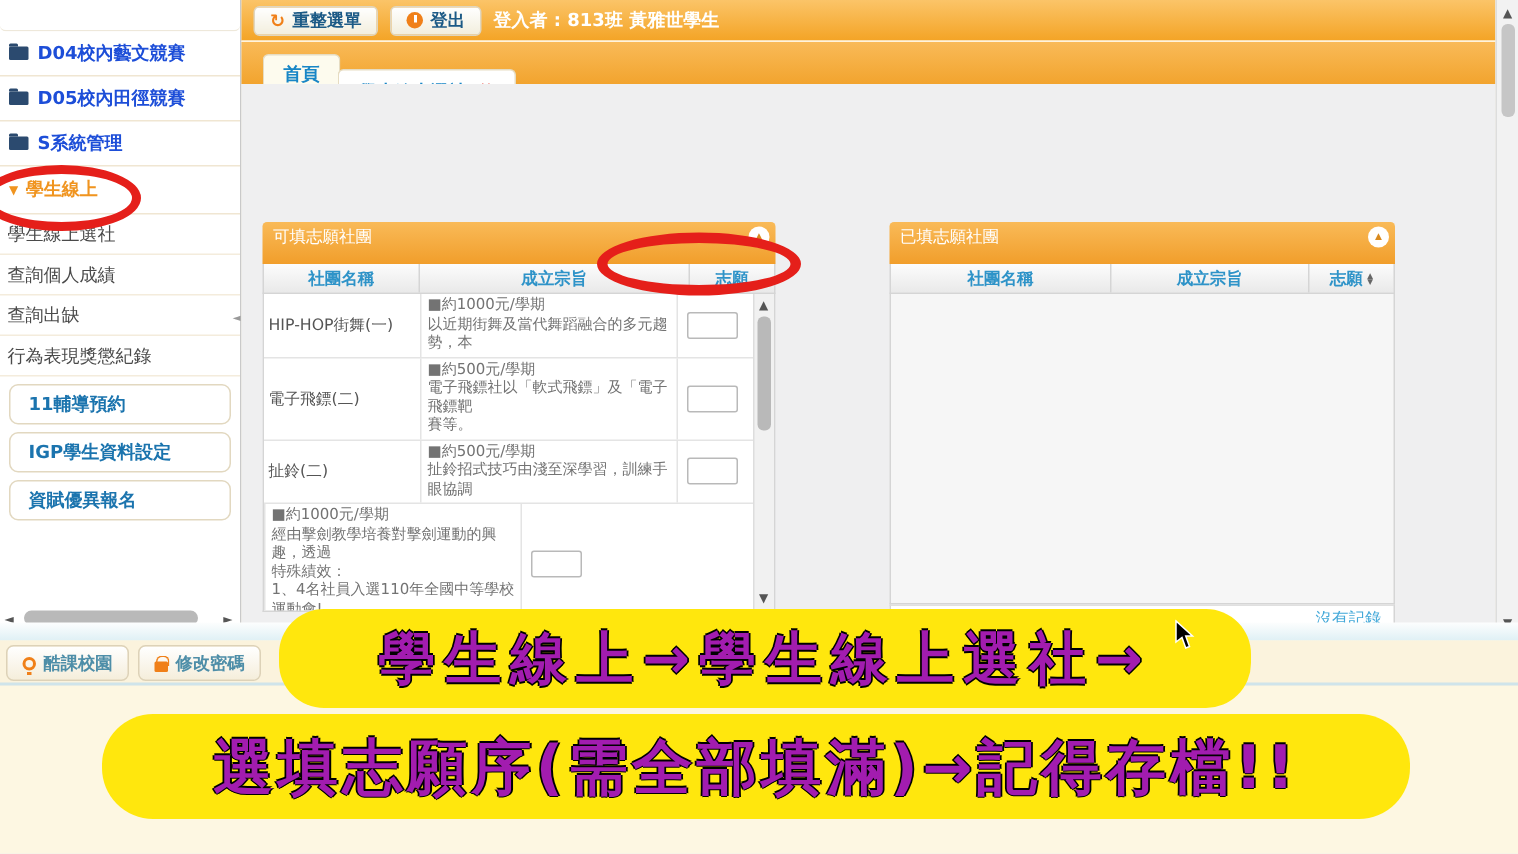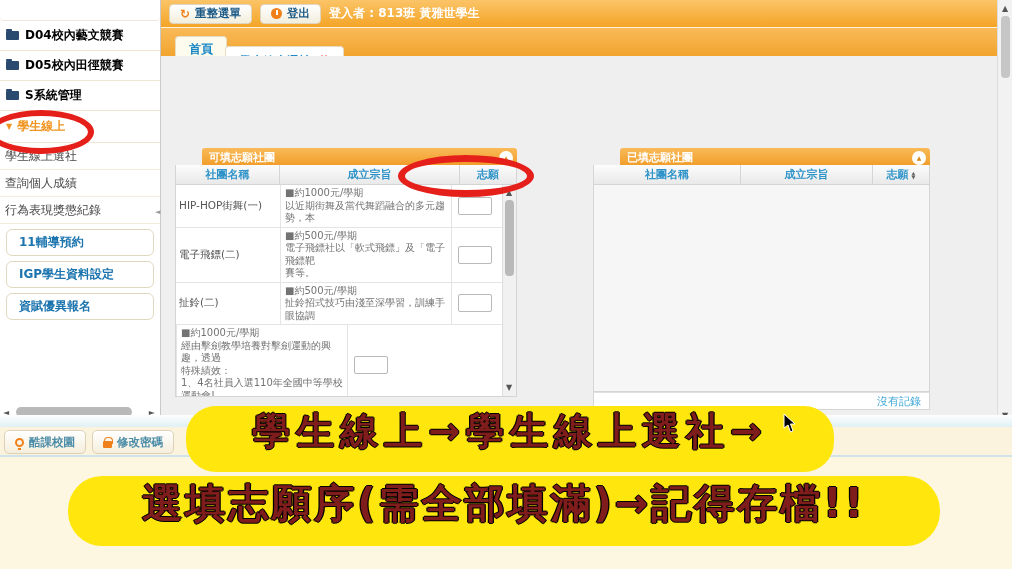--- a/index.html
+++ b/index.html
@@ -2,21 +2,21 @@
 <html><head>
 <meta charset="utf-8">
 <style>
   * { margin:0; padding:0; box-sizing:border-box; }
   body { font-family:"DejaVu Sans","Liberation Sans",sans-serif; background:#fdf7e2; }
   #screen { position:relative; width:1012px; height:569px; overflow:hidden; background:#fdf7e2; }
 
   
   .sidebar { position:absolute; left:0; top:0; width:161px; height:423px; background:#fff; border-right:1px solid #c9c9c9; z-index:1; }
   .sb-stub { height:21px; border-bottom:1px solid #eee8da; border-radius:0 0 4px 4px; }
-  .sb-folder { display:flex; align-items:center; gap:6px; padding:6px 6px; border-bottom:1px solid #f0e6d2; color:#000000; font-weight:bold; font-size:12px; cursor:pointer; }
+  .sb-folder { display:flex; align-items:center; gap:6px; padding:6px 6px; border-bottom:1px solid #f0e6d2; color:#1d4ed8; font-weight:bold; font-size:12px; cursor:pointer; }
   .folder-icon { width:13px; height:9px; background:#2b4a6f; border-radius:1px; position:relative; flex:none; }
   .folder-icon::before { content:""; position:absolute; left:0; top:-2px; width:6px; height:2px; background:#2b4a6f; border-radius:1px 1px 0 0; }
   .sb-section { display:flex; align-items:center; gap:5px; padding:7px 6px; border-bottom:1px solid #f0e6d2; color:#f0941f; font-weight:bold; font-size:12px; }
   .sb-caret { font-size:8px; color:#f0941f; }
   .sb-sub { padding:5px 6px 4px 5px; border-bottom:1px solid #f4ecdc; color:#4a4a4a; font-size:12px; cursor:pointer; }
   .sb-plus { margin:5px 6px 0 6px; border:1px solid #e2d8c0; border-radius:6px; padding:4px 7px; background:#fff; color:#1b74ae; font-weight:bold; font-size:12px; display:flex; gap:5px; align-items:center; cursor:pointer; }
   .sb-plus-glyph { color:#333; font-weight:bold; }
   .sb-hscroll { position:absolute; left:0; bottom:4px; width:158px; height:13px; }
   .sb-hthumb { position:absolute; left:16px; top:1px; width:116px; height:10px; background:#b9b9b9; border-radius:5px; }
   .scroll-arrow { position:absolute; font-size:8px; color:#555; line-height:12px; }
@@ -39,21 +39,21 @@
 
   
   .content { position:absolute; left:161px; top:56px; width:836px; height:369px; background:#efeff0; z-index:1; }
   .flabel { position:absolute; color:#666; font-size:11.5px; text-align:right; }
   .finput { position:absolute; border:2px solid #82dd86; background:#fff; font-size:10.5px; color:#333; height:18px; padding:0 3px; font-family:inherit; }
   .fnotes { position:absolute; border:2px solid #82dd86; background:#fff; resize:none; height:28px; font-family:inherit; }
   .grip { position:absolute; width:9px; height:9px; background:repeating-linear-gradient(-45deg,#9ec79e 0 1px,transparent 1px 3px); }
 
   
   .panel { position:absolute; top:148px; z-index:1; }
-  .p-head { height:17px; background:linear-gradient(#f9ba58,#f19e2b); border-radius:3px 3px 0 0; color:#fff; font-weight:bold; font-size:11px; line-height:20px; padding-left:7px; position:relative;margin-left:27px; }
+  .p-head { height:28px; background:linear-gradient(#f9ba58,#f19e2b); border-radius:3px 3px 0 0; color:#fff; font-weight:normal; font-size:11px; line-height:20px; padding-left:7px; position:relative; }
   .p-collapse { position:absolute; right:4px; top:3px; width:14px; height:14px; border-radius:50%; background:#fff; display:flex; align-items:center; justify-content:center; cursor:pointer; }
   .p-collapse span { font-size:6px; color:#d98a1e; line-height:6px; }
   .hrow { display:flex; background:linear-gradient(#fcfcfc,#e9e9e9); border:1px solid #d5d5d5; border-top:none; height:20px; }
   .hcell { display:flex; align-items:center; justify-content:center; color:#2e93c8; font-weight:bold; font-size:11px; border-right:1px solid #d5d5d5; }
   .hcell:last-child { border-right:none; }
   .sort-stack { display:flex; flex-direction:column; margin-left:3px; }
   .sort-stack span { font-size:5px; line-height:4px; color:#666; }
   .t-body { position:relative; background:#fff; border:1px solid #d5d5d5; border-top:none; overflow:hidden; }
   .t-row { display:flex; border-bottom:1px solid #e4e4e4; }
   .cell-name { width:104px; padding:2px 3px; font-size:10.5px; color:#555; display:flex; align-items:center; }
@@ -73,21 +73,21 @@
   .teal-strip { position:absolute; left:0; top:415px; width:1012px; height:12px; background:linear-gradient(#fdfefe,#dff0f5); z-index:2; }
   .bottombar { position:absolute; left:0; top:427px; width:1012px; height:30px; background:#fbf3dd; border-bottom:2px solid #cfe4ea; z-index:3; }
   .bb-btn { position:absolute; top:3px; height:24px; background:linear-gradient(#ffffff,#f5eedb); border:1px solid #ddd2b8; border-radius:5px; display:flex; align-items:center; gap:5px; padding:0 10px; color:#4e8ea8; font-size:11.5px; font-weight:bold; cursor:pointer; }
   .bulb-icon { width:9px; height:9px; border:2px solid #f08019; border-radius:50%; position:relative; flex:none; }
   .bulb-icon::after { content:""; position:absolute; left:1px; top:8px; width:3px; height:2px; background:#f08019; }
   .lock-icon { width:9px; height:7px; background:#f08019; border-radius:1px; position:relative; margin-top:4px; flex:none; }
   .lock-icon::before { content:""; position:absolute; left:1px; top:-4px; width:7px; height:6px; border:1.5px solid #f08019; border-bottom:none; border-radius:4px 4px 0 0; }
   .pencil-glyph { color:#f08019; font-size:12px; }
 
   
-  .banner { position:absolute; background:#ffe70d; border-radius:30px; display:flex; align-items:flex-start; justify-content:center; color:#7f1d1d; font-weight:900; z-index:7; }
+  .banner { position:absolute; background:#ffe70d; border-radius:30px; display:flex; align-items:center; justify-content:center; color:#a21caf; font-weight:900; z-index:7; }
   .banner1 { left:186px; top:406px; width:648px; height:66px; font-size:38px; letter-spacing:6px; }
   .banner2 { left:68px; top:476px; width:872px; height:70px; font-size:40px; letter-spacing:3px; border-radius:34px; }
   .banner span { text-shadow:1.2px 0 #000, -1.2px 0 #000, 0 1.2px #000, 0 -1.2px #000; }
 
   
   .red-ellipse { position:absolute; border:6px solid #e51f1a; border-radius:50%; z-index:6; }
   .re-sidebar { left:-12px; top:110px; width:106px; height:44px; }
   .re-wish { left:398px; top:155px; width:136px; height:42px; border-width:7px; }
   .cursor { position:absolute; left:783px; top:413px; z-index:8; }
 
@@ -114,20 +114,21 @@
     <span class="sb-label">S系統管理</span>
   </div>
       </div>
     <div class="sb-section">
       <span class="sb-caret">▼</span>
       <span>學生線上</span>
     </div>
     <div id="sb-subitems">
         <div class="sb-sub">學生線上選社</div>
         <div class="sb-sub">查詢個人成績</div>
+        <div class="sb-sub">查詢出缺</div>
         <div class="sb-sub">行為表現獎懲紀錄</div>
       </div>
     <div id="sb-plus">
         <div class="sb-plus">
     <span class="sb-plus-glyph"></span>
     <span class="sb-plus-label">11輔導預約</span>
   </div>
         <div class="sb-plus">
     <span class="sb-plus-glyph"></span>
     <span class="sb-plus-label">IGP學生資料設定</span>

